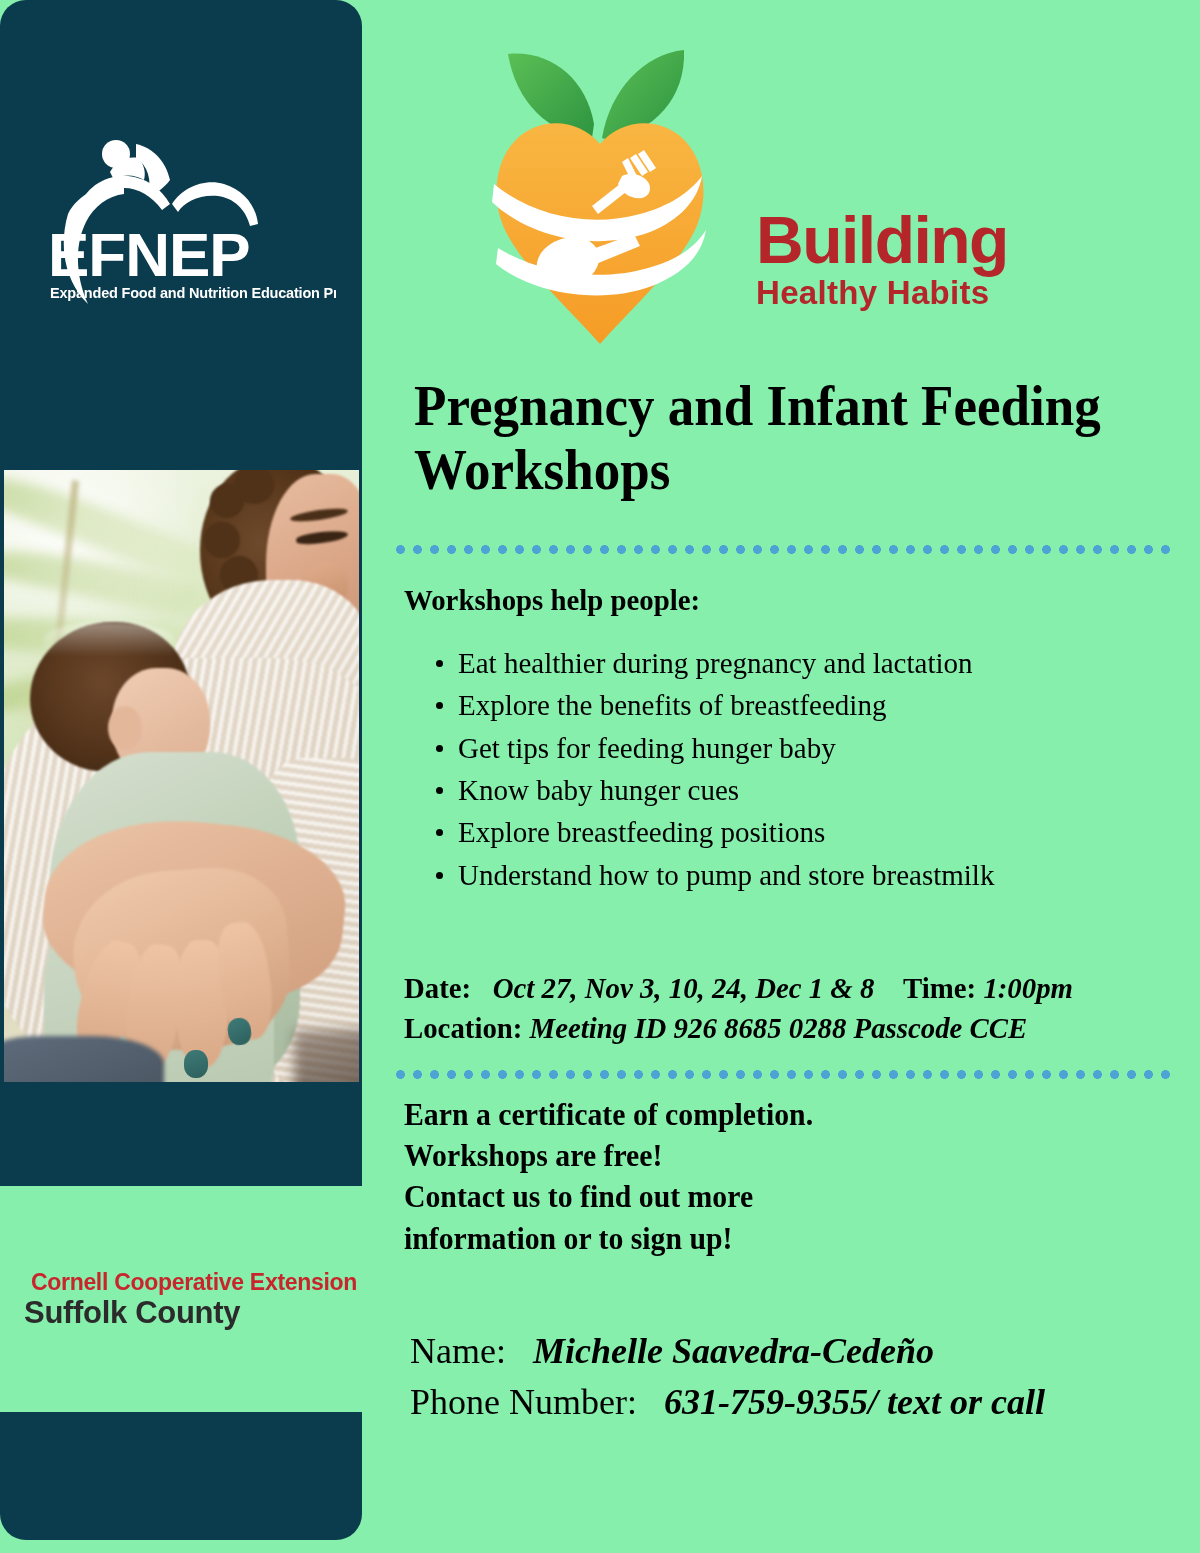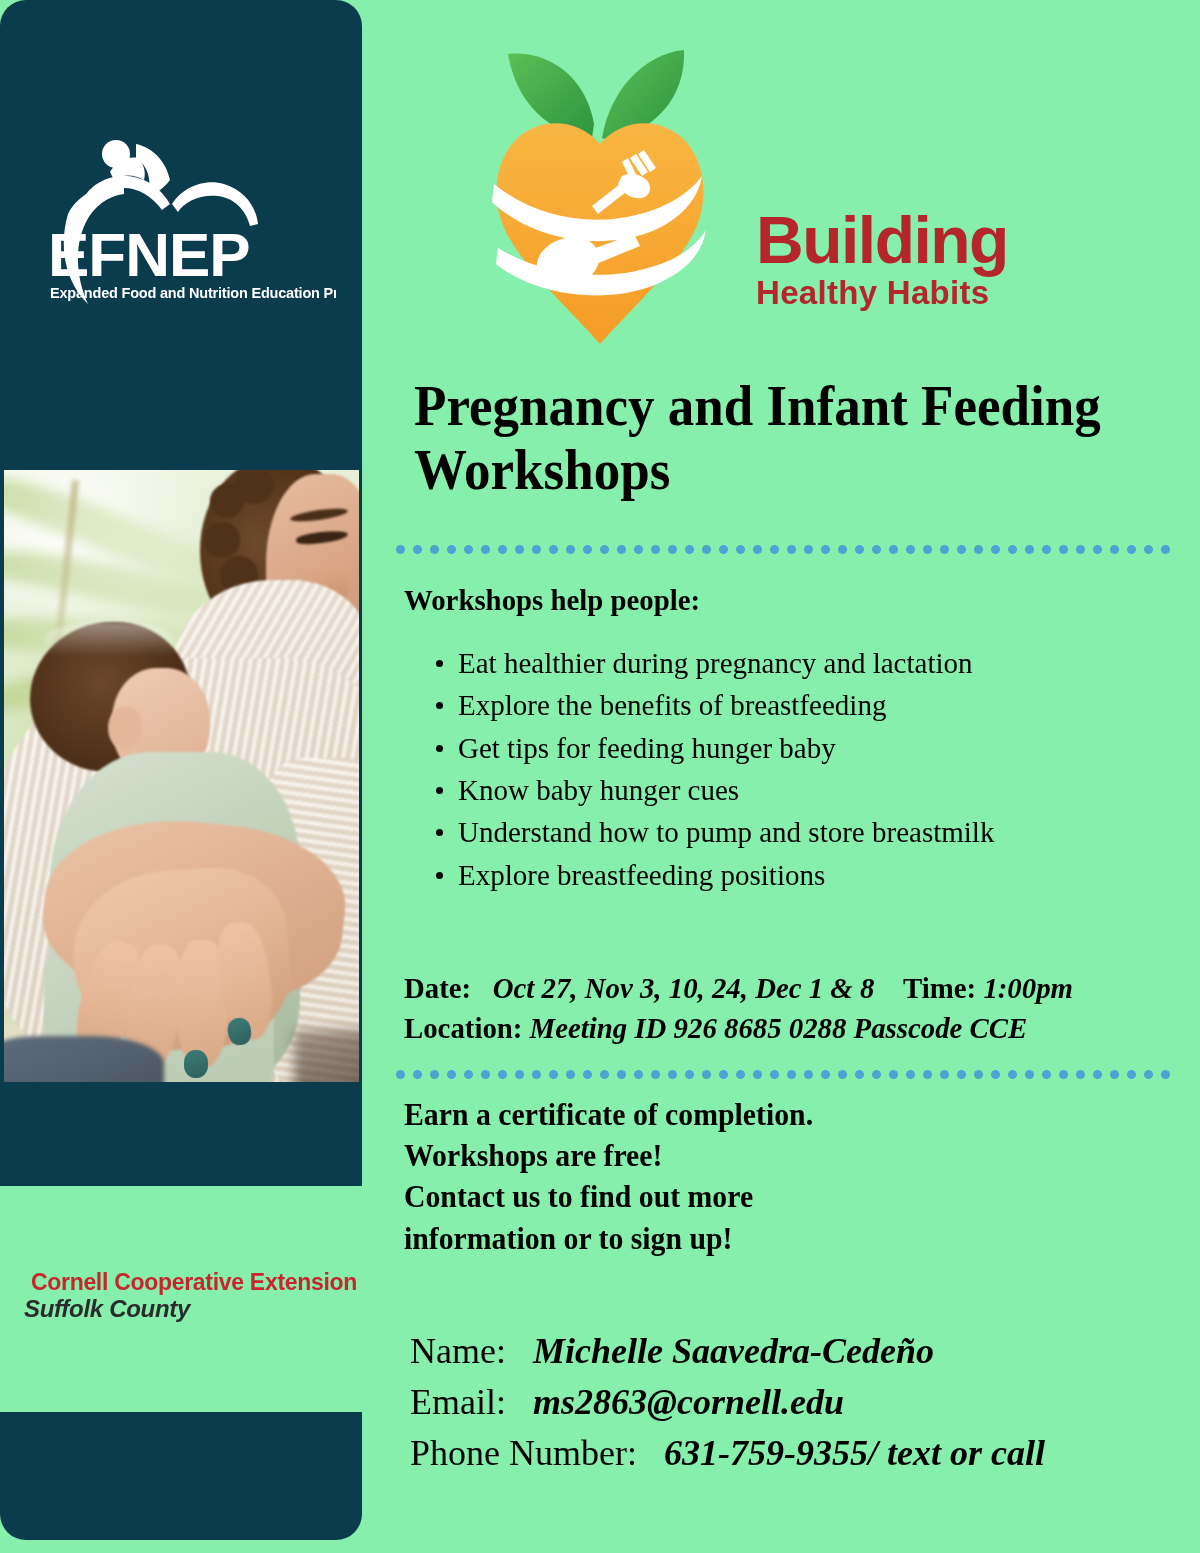--- a/index.html
+++ b/index.html
@@ -272,25 +272,24 @@
     font-weight: bold;
     font-size: 23px;
     color: #c8262c;
     letter-spacing: -0.3px;
     line-height: 1.12;
     text-align: center;
   }
   .cornell-line2 {
     font-family: "Liberation Sans", sans-serif;
     font-weight: bold;
-    font-size: 24px;
+    font-size: 31px;
     color: #2b2b2b;
     letter-spacing: -0.3px;
     line-height: 1.12;
-    font-style: italic;
   }
 
   
   .main {
     position: absolute;
     left: 362px;
     top: 0;
     width: 838px;
     height: 1553px;
   }
@@ -583,22 +582,22 @@
 
     <div class="divider divider-1"></div>
 
     <div class="lead">Workshops help people:</div>
 
     <ul class="bullets">
       <li>Eat healthier during pregnancy and lactation</li>
       <li>Explore the benefits of breastfeeding</li>
       <li>Get tips for feeding hunger baby</li>
       <li>Know baby hunger cues</li>
+      <li>Explore breastfeeding positions</li>
       <li>Understand how to pump and store breastmilk</li>
-      <li>Explore breastfeeding positions</li>
     </ul>
 
     <div class="detail-lines">
       <div class="detail-row">
         <span class="dl-label">Date:</span>
         <span>&nbsp;</span>
         <span class="dl-value">Oct 27, Nov 3, 10, 24, Dec 1 &amp; 8</span>
         <span>&nbsp;&nbsp;</span>
         <span class="dl-label">Time:</span>
         <span class="dl-value">1:00pm</span>
@@ -618,25 +617,20 @@
       <div>information or to sign up!</div>
     </div>
 
     <div class="contact">
       <div class="contact-row">
         <span class="c-label">Name:</span>
         <span>&nbsp;</span>
         <span class="c-value">Michelle Saavedra-Cedeño</span>
       </div>
       <div class="contact-row">
-        <span class="c-label">Email:</span>
-        <span>&nbsp;</span>
-        <span class="c-value">ms2863@cornell.edu</span>
-      </div>
-      <div class="contact-row">
         <span class="c-label">Phone Number:</span>
         <span>&nbsp;</span>
         <span class="c-value">631-759-9355/ text or call</span>
       </div>
     </div>
 
   </div>
 </div>
 
 </body></html>

